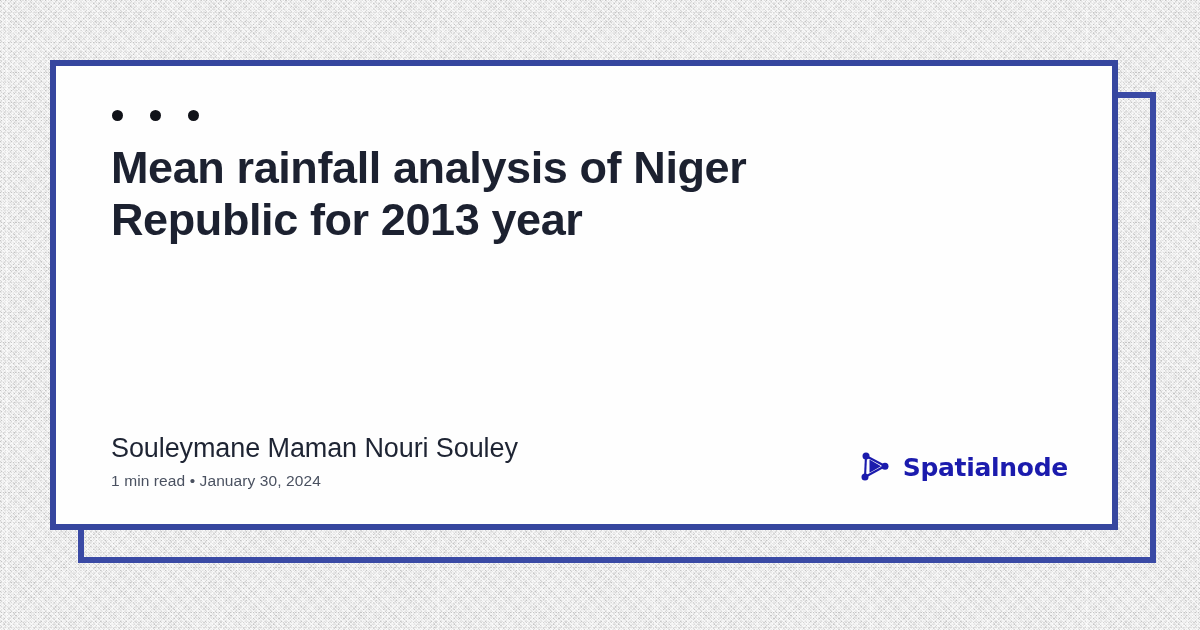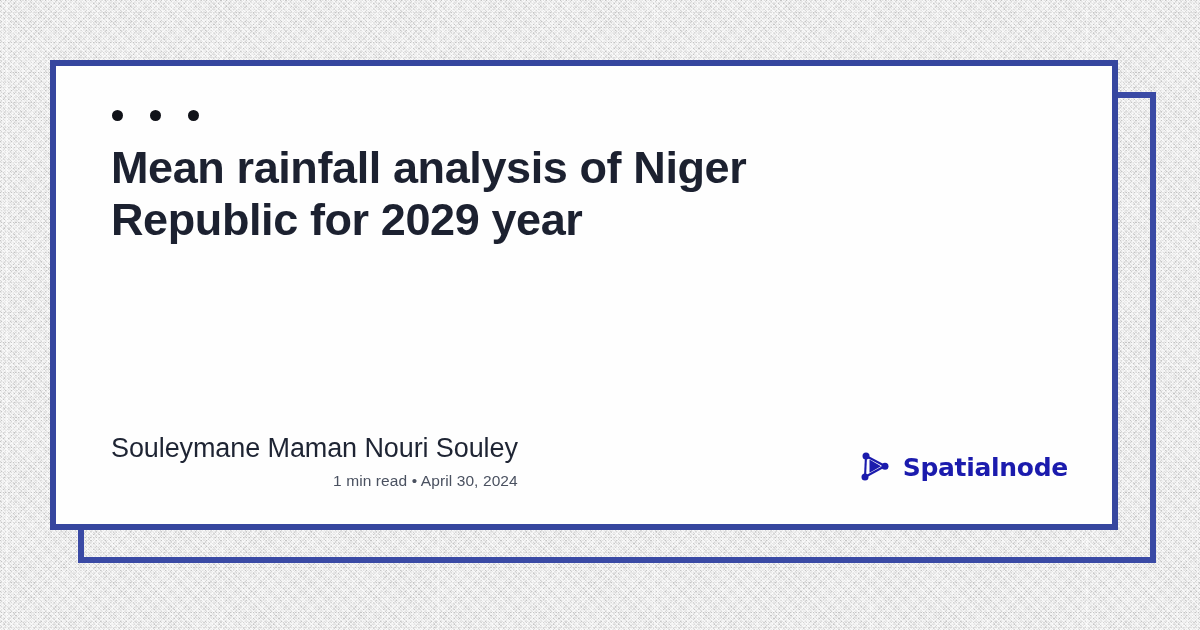--- a/index.html
+++ b/index.html
@@ -92,21 +92,20 @@
     color:#1c2130;
     max-width:800px;
   }
 
   
   #bottom {
     margin-top:auto;
     display:flex;
     align-items:flex-end;
     justify-content:space-between;
-    text-align:right;
   }
   #byline { padding-bottom:4px; }
   #author {
     font-size:27px;
     font-weight:400;
     color:#1e2433;
     letter-spacing:-0.1px;
     line-height:1.2;
   }
   #meta {
@@ -136,27 +135,27 @@
 <div id="back-frame"></div>
 
 <div id="card">
 
   <div id="dots">
     <span class="dot"></span>
     <span class="dot"></span>
     <span class="dot"></span>
   </div>
 
-  <h1 id="title">Mean rainfall analysis of Niger Republic for 2029 year</h1>
+  <h1 id="title">Mean rainfall analysis of Niger Republic for 2013 year</h1>
 
   <div id="bottom">
 
     <div id="byline">
       <div id="author">Souleymane Maman Nouri Souley</div>
-      <div id="meta">1 min read • April 30, 2024</div>
+      <div id="meta">1 min read • January 30, 2024</div>
     </div>
 
     <div id="logo">
       <svg id="logo-mark" viewBox="0 0 34 34">
 
         <line x1="8" y1="6" x2="27" y2="16" stroke="#1b1bad" stroke-width="2.1"></line>
         <line x1="8" y1="6" x2="7" y2="27" stroke="#1b1bad" stroke-width="2.1"></line>
         <line x1="7" y1="27" x2="27" y2="16" stroke="#1b1bad" stroke-width="2.1"></line>
 
         <path d="M11.5 9.5 L23 16.2 L11.5 22.8 Z" fill="#1b1bad"></path>

